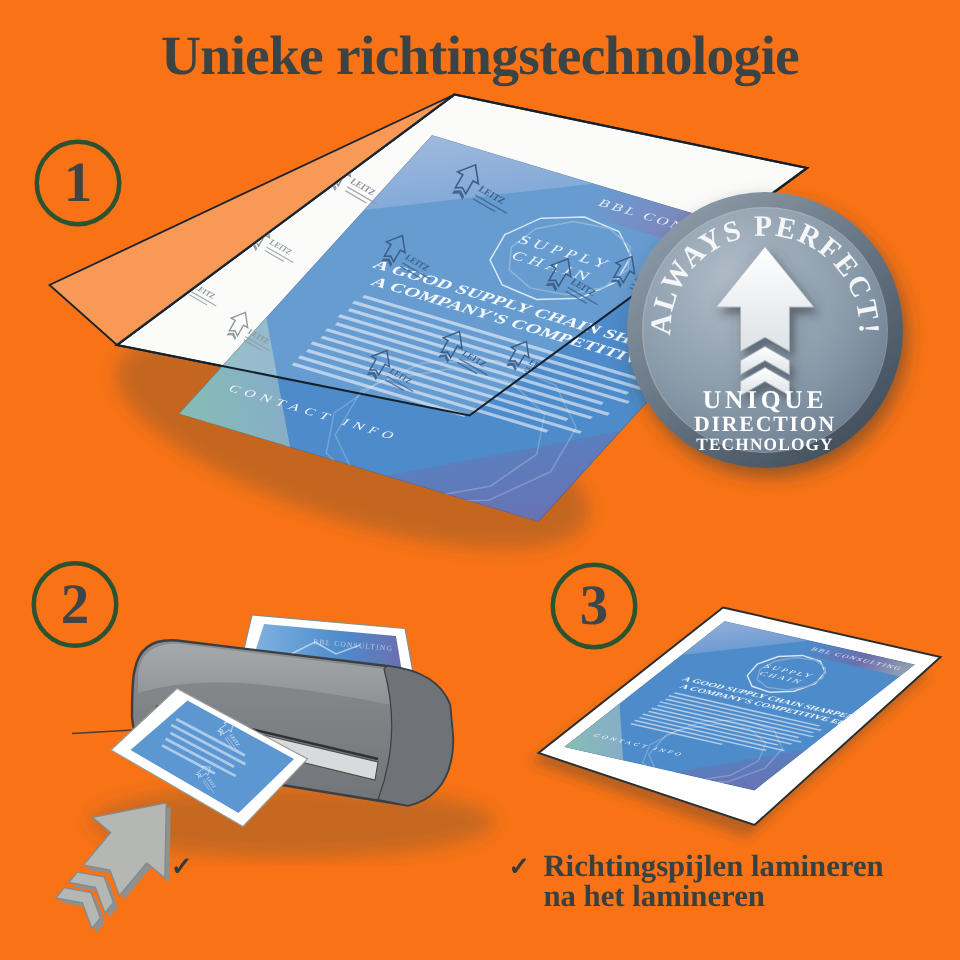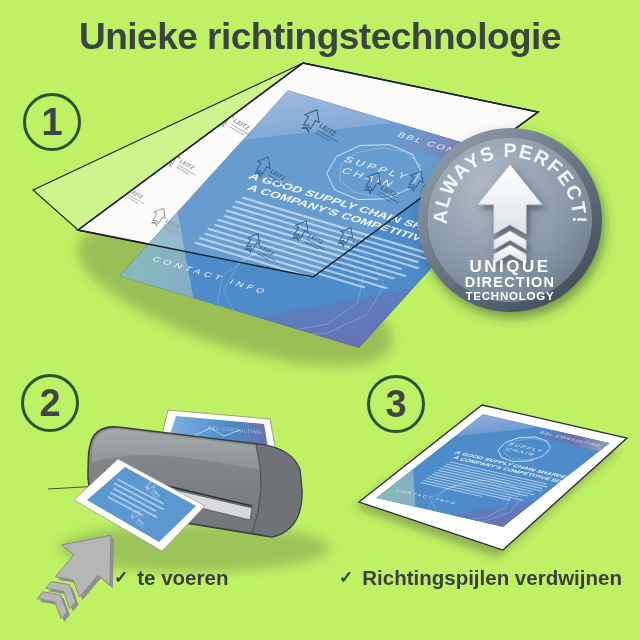--- a/index.html
+++ b/index.html
@@ -1,19 +1,19 @@
 <!DOCTYPE html>
 <html><head>
 <meta charset="utf-8">
 <style>
   html,body{margin:0;padding:0;}
   .canvas{
     position:relative;width:640px;height:640px;overflow:hidden;
-    background:#bef264;
-    font-family:Liberation Sans, sans-serif;
+    background:#f97316;
+    font-family:Liberation Serif, serif;
   }
   .title{
     position:absolute;top:16px;left:0;width:640px;text-align:center;
     font-size:37px;font-weight:700;color:#3c4345;letter-spacing:-0.5px;margin:0;
   }
   .scene{position:absolute;top:0;left:0;}
   .step-circle{
     position:absolute;width:52px;height:52px;border:3px solid #2b5231;border-radius:50%;
     display:flex;align-items:center;justify-content:center;
     color:#3f4447;font-size:38px;font-weight:700;
@@ -259,23 +259,23 @@
   <div class="step-circle" id="step2">
     <span>2</span>
   </div>
   <div class="step-circle" id="step3">
     <span>3</span>
   </div>
 
   <div class="caption" id="caption1">
     <span class="check">✓</span>
     <span>
-      <span style="display:block">te voeren</span>
     </span>
   </div>
   <div class="caption" id="caption2">
     <span class="check">✓</span>
     <span>
-      <span style="display:block">Richtingspijlen verdwijnen</span>
+      <span style="display:block">Richtingspijlen lamineren</span>
+      <span style="display:block">na het lamineren</span>
     </span>
   </div>
 
 </div>
 
 </body></html>

